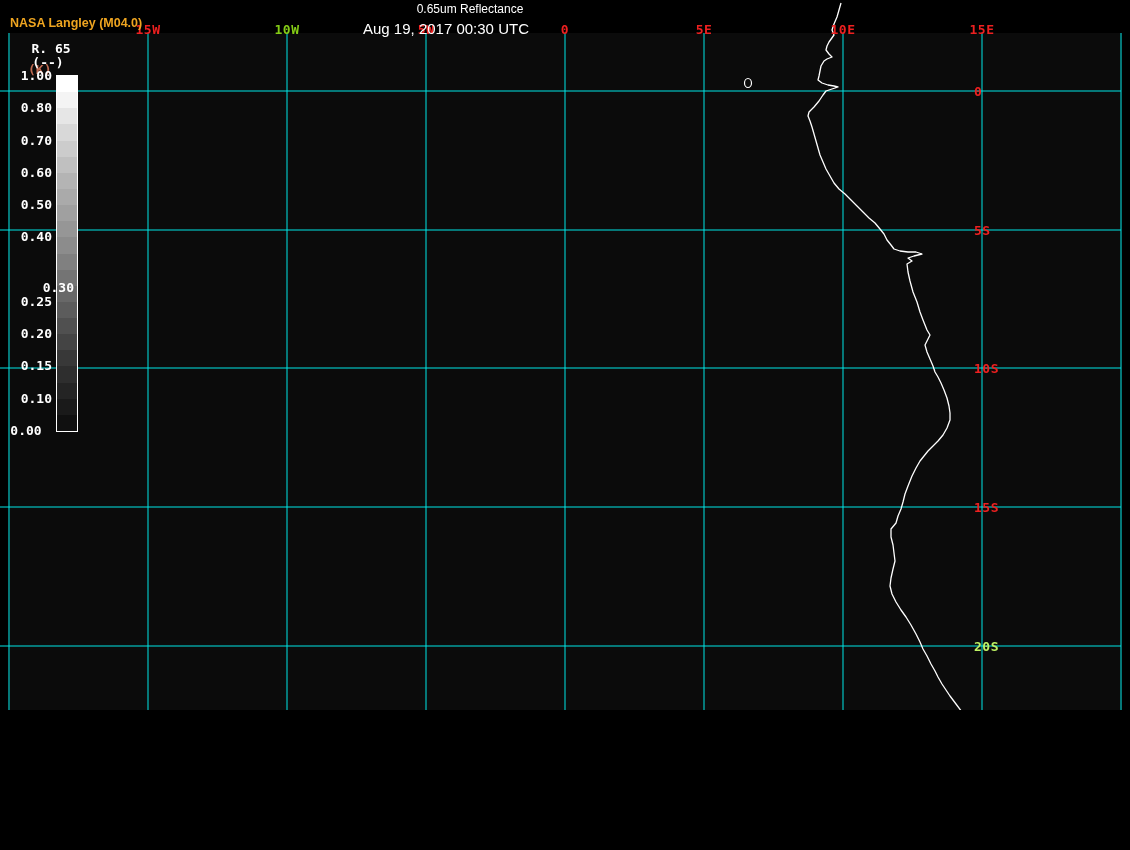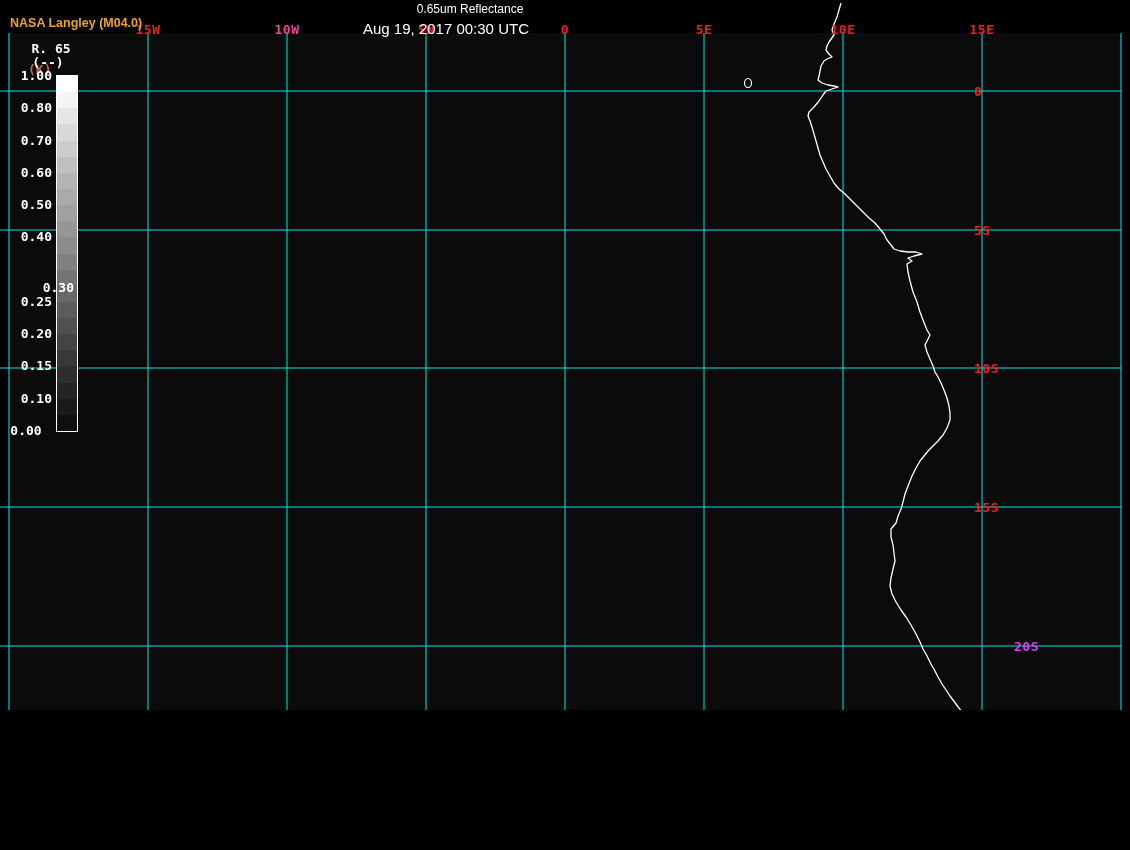--- a/index.html
+++ b/index.html
@@ -91,28 +91,28 @@
       <span class="cb-tick" style="top: 280px; padding-left: 22px;">0.30</span>
       <span class="cb-tick" style="top: 294px;">0.25</span>
       <span class="cb-tick" style="top: 326px;">0.20</span>
       <span class="cb-tick" style="top: 358px;">0.15</span>
       <span class="cb-tick" style="top: 391px;">0.10</span>
       <span class="cb-tick" style="top: 423px; text-align: center;">0.00</span>
     </div>
 
   <div id="lon-labels">
       <span class="lon-label" style="left: 148px; color: rgb(238, 32, 32);">15W</span>
-      <span class="lon-label" style="left: 287px; color: #ec4899;">10W</span>
+      <span class="lon-label" style="left: 287px; color: #84cc16;">10W</span>
       <span class="lon-label" style="left: 426px; color: rgb(238, 32, 32);">5W</span>
       <span class="lon-label" style="left: 565px; color: rgb(238, 32, 32);">0</span>
       <span class="lon-label" style="left: 704px; color: rgb(238, 32, 32);">5E</span>
       <span class="lon-label" style="left: 843px; color: rgb(238, 32, 32);">10E</span>
       <span class="lon-label" style="left: 982px; color: rgb(238, 32, 32);">15E</span>
     </div>
   <div id="lat-labels">
       <span class="lat-label" style="top: 84px; color: rgb(238, 32, 32);">0</span>
       <span class="lat-label" style="top: 223px; color: rgb(238, 32, 32);">5S</span>
       <span class="lat-label" style="top: 361px; color: rgb(238, 32, 32);">10S</span>
       <span class="lat-label" style="top: 500px; color: rgb(238, 32, 32);">15S</span>
-      <span class="lat-label" style="top: 639px; color: #d946ef; margin-left: 40px;">20S</span>
+      <span class="lat-label" style="top: 639px; color: #bef264;">20S</span>
     </div>
 
 </div>
 
 </body></html>

